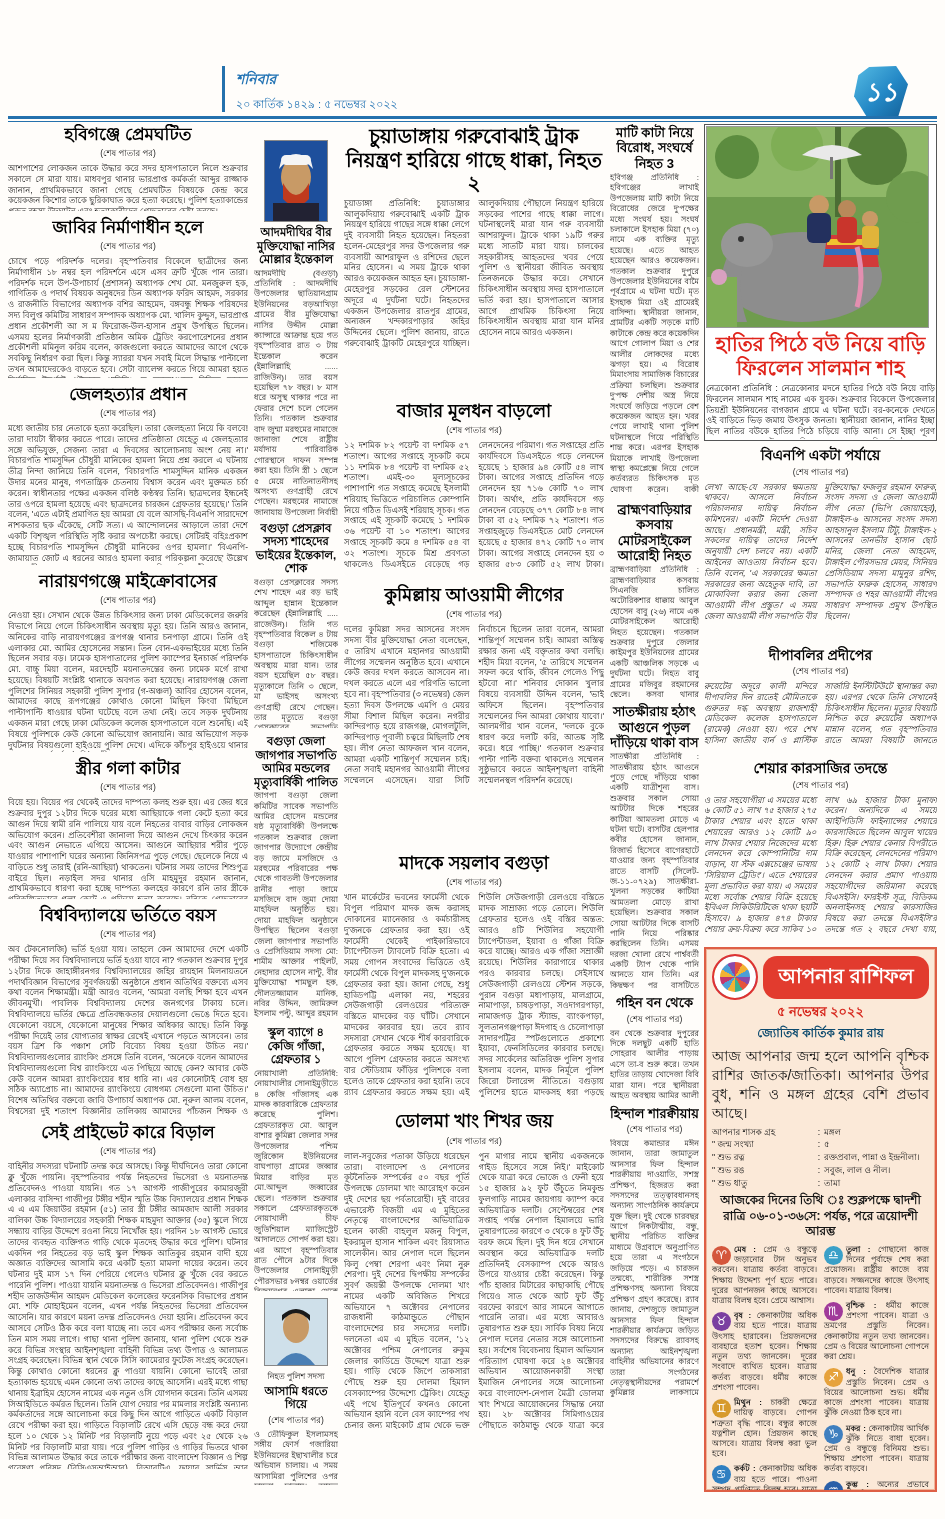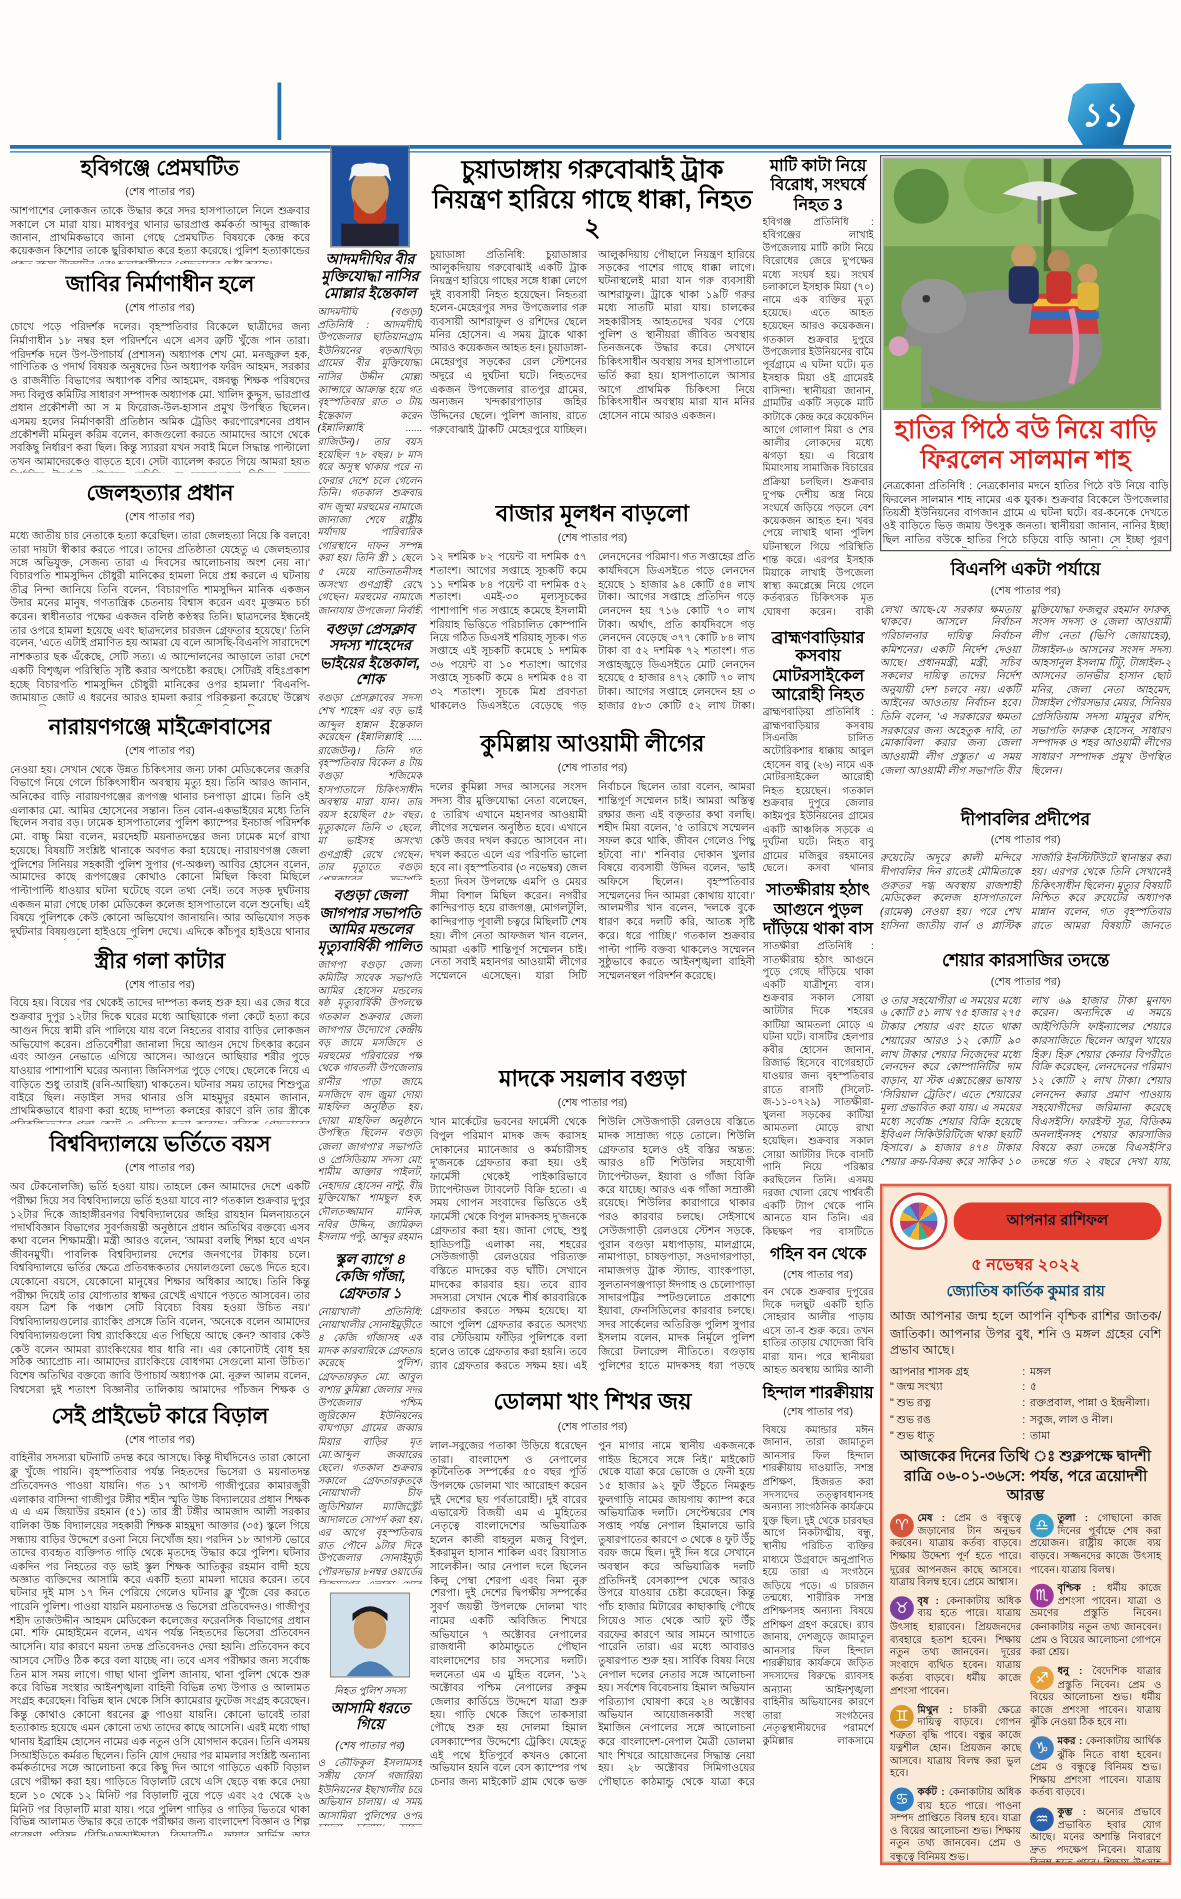--- a/index.html
+++ b/index.html
@@ -26,21 +26,21 @@
   
   #col1{position:absolute;left:8px;top:124px;width:240px;height:1345px;overflow:hidden;}
   #col1 .hl{font-size:17px;}
   #col1 .story:nth-child(1) .body{height:48px;}
   #col1 .story:nth-child(2) .body{height:122px;}
   #col1 .story:nth-child(3) .body{height:142px;}
   #col1 .story:nth-child(4) .body{height:142px;}
   #col1 .story:nth-child(5) .body{height:102px;}
   #col1 .story:nth-child(6) .body{height:172px;}
   #col1 .story:nth-child(7) .body{height:400px;}
-  #col2{position:absolute;left:254px;top:116px;width:84px;height:1345px;overflow:hidden;font-style:italic;}
+  #col2{position:absolute;left:254px;top:140px;width:84px;height:1345px;overflow:hidden;}
   #col2 .hl{font-size:11.5px;}
   #col2 .body{font-size:8px;}
   #col2-top .story:nth-child(1) .body{height:246px;}
   #col2-top .story:nth-child(2) .body{height:150px;}
   #col2-top .story:nth-child(3) .body{height:228px;}
   #col2-top .story:nth-child(4) .body{height:222px;}
   #col2-bottom .story .body{height:82px;}
   .portrait{display:block;margin:0 auto 4px auto;border:1px solid #888;}
   .photo-caption{font-size:8px;text-align:center;margin:1px 0 2px 0;}
   #center{position:absolute;left:344px;top:124px;width:260px;height:1345px;overflow:hidden;}
@@ -71,43 +71,47 @@
   #right-stories .story:nth-child(1) .body{height:158px;}
   #right-stories .story:nth-child(2) .body{height:72px;}
   #right-stories .story:nth-child(3) .body{height:146px;}
   
   #rashifal{position:absolute;left:704px;top:947px;width:233px;height:545px;background:#fbe9d8;
             border:2px solid #de5f45;box-shadow:inset 0 0 0 1px #f0b59a;padding:5px 6px;box-sizing:border-box;overflow:hidden;}
   #rf-head{display:flex;align-items:center;margin-bottom:2px;}
   #rf-logo{width:42px;height:42px;border-radius:50%;border:2px solid #d33;flex:0 0 auto;
            background:conic-gradient(#e5543c 0 30deg,#f2b234 30deg 60deg,#4d9fd6 60deg 90deg,#8c49a8 90deg 120deg,#e5543c 120deg 150deg,#3bb08f 150deg 180deg,#f2b234 180deg 210deg,#4d9fd6 210deg 240deg,#c2386f 240deg 270deg,#f2b234 270deg 300deg,#4d9fd6 300deg 330deg,#8c49a8 330deg 360deg);
            box-shadow:inset 0 0 0 6px #fff;}
-  #rf-title{flex:1;margin-left:5px;background:#e23b2e;color:#0f172a;font-size:12px;font-weight:900;
+  #rf-title{flex:1;margin-left:5px;background:#e23b2e;color:#ffffff;font-size:20px;font-weight:900;
             text-align:center;border-radius:14px;padding:5px 2px;}
   #rf-date{color:#d6251b;font-size:13px;font-weight:900;text-align:center;margin-top:2px;}
   #rf-astro{color:#0c4a6e;font-size:12px;font-weight:900;text-align:center;margin:1px 0 3px 0;}
-  #rf-intro{font-size:10px;line-height:1.35;text-align:justify;}
+  #rf-intro{font-size:14px;line-height:1.35;text-align:justify;}
   #rf-attrs{margin:3px 0 2px 0;}
   .attr{display:flex;font-size:8.6px;line-height:1.5;}
   .attr .lab{width:47%;}
   .attr .colon{width:10px;text-align:center;}
   .attr .val{flex:1;}
   #rf-tithi{font-size:12px;font-weight:900;text-align:center;line-height:1.3;margin:3px 0 5px 0;}
   #rf-signs{columns:2;column-gap:7px;}
   .sign{margin-bottom:5px;break-inside:avoid;font-size:8px;line-height:1.28;text-align:justify;}
   .sign .ic{float:left;width:19px;height:19px;border-radius:50%;color:#fff;font-size:12px;
             text-align:center;line-height:19px;margin:1px 3px 0 0;}
   .sign b{font-weight:900;}
 </style>
 </head>
 <body>
 
 <div id="page">
 
   <div id="mast-divider"></div>
+  <div id="mast-date">
+    <div id="mast-day">শনিবার</div>
+    <div id="mast-dateline">২০ কার্তিক ১৪২৯ : ৫ নভেম্বর ২০২২</div>
+  </div>
   <div id="page-badge">১১</div>
   <div id="head-rule"></div>
 
   <div id="col1">
       <div class="story">
         <div class="hl">হবিগঞ্জে প্রেমঘটিত</div>
         <div class="cont">(শেষ পাতার পর)</div>
         <div class="body">আশপাশের লোকজন তাকে উদ্ধার করে সদর হাসপাতালে নিলে শুক্রবার সকালে সে মারা যায়। মাধবপুর থানার ভারপ্রাপ্ত কর্মকর্তা আব্দুর রাজ্জাক জানান, প্রাথমিকভাবে জানা গেছে প্রেমঘটিত বিষয়কে কেন্দ্র করে কয়েকজন কিশোর তাকে ছুরিকাঘাত করে হত্যা করেছে। পুলিশ হত্যাকান্ডের প্রকৃত রহস্য উদঘাটন এবং হত্যাকারীদের গ্রেফতারের চেষ্টা করছে।</div>
       </div>
       <div class="story">

